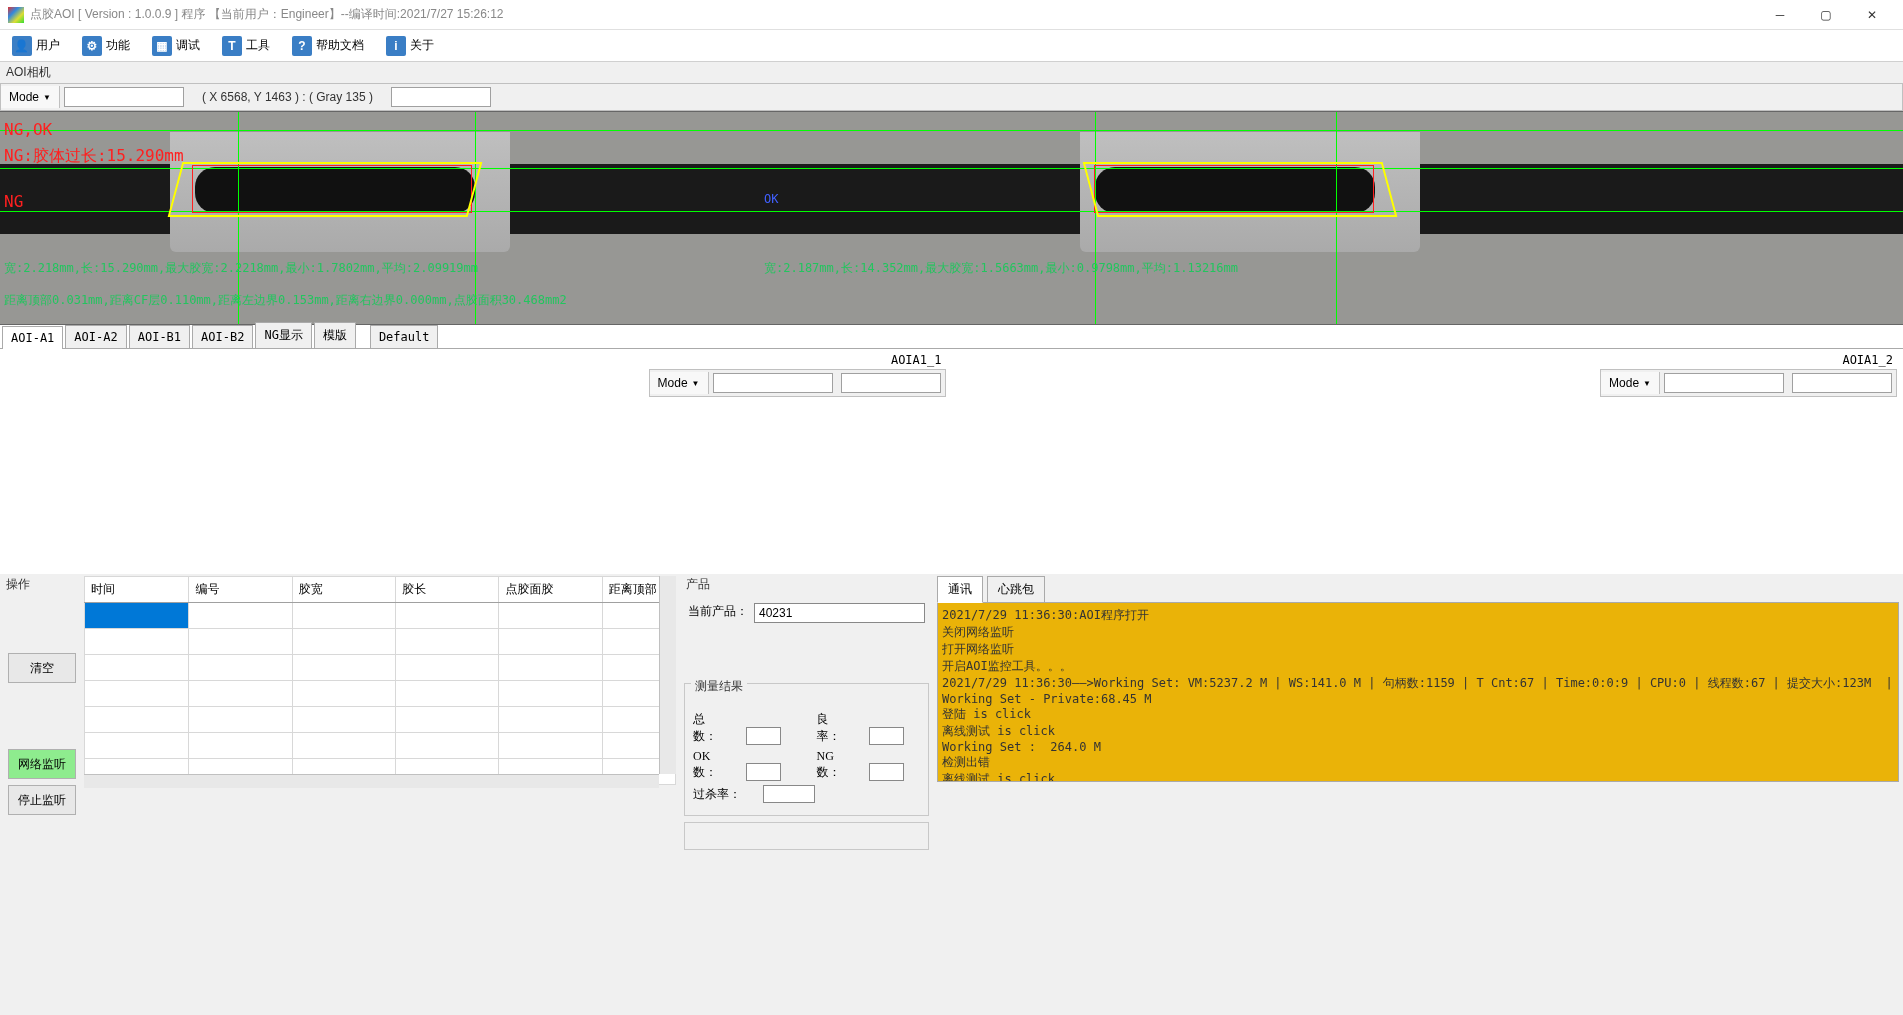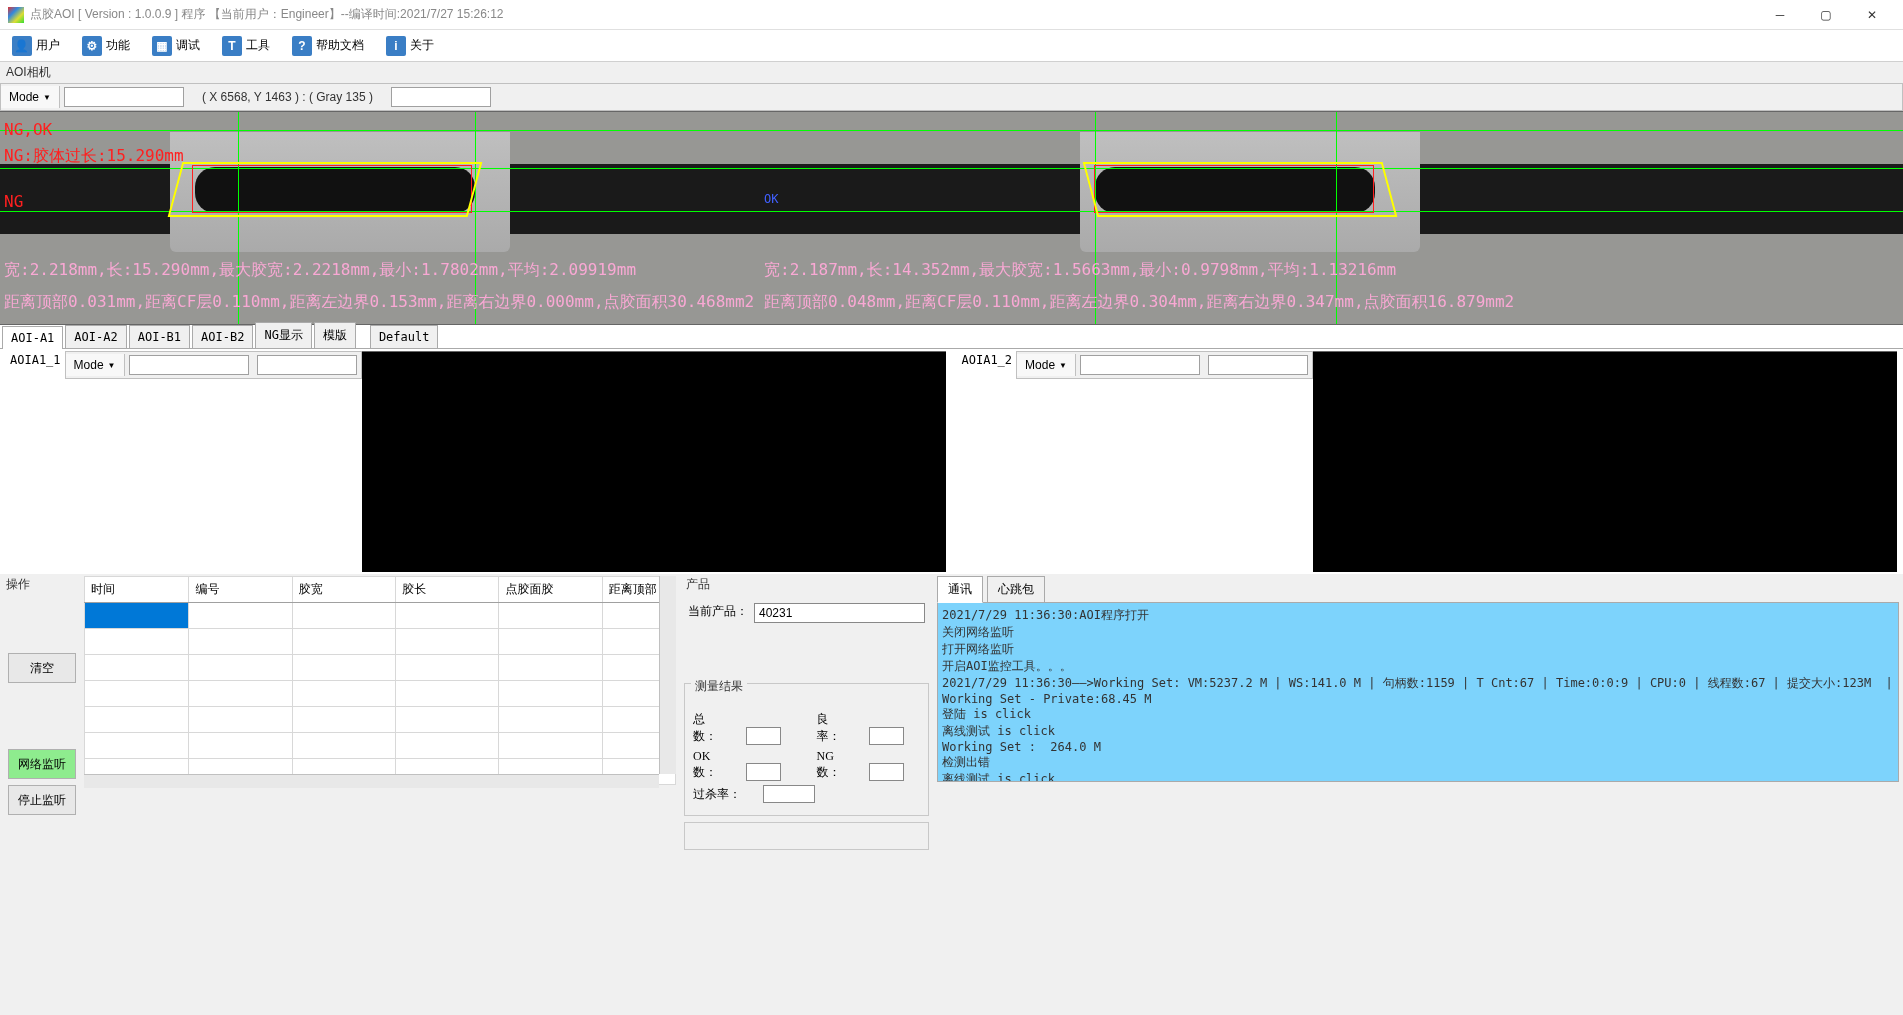--- a/index.html
+++ b/index.html
@@ -35,29 +35,29 @@
 .mi-part.left{ left:170px; width:340px;}
 .mi-part.right{ left:1080px; width:340px;}
 .mi-slot { position:absolute; top:55px; height:46px; background:#111; border-radius:20px;}
 .mi-slot.left{ left:195px; width:280px;}
 .mi-slot.right{ left:1095px; width:280px;}
 .hline-g { position:absolute; left:0; right:0; height:1px; background:#00ff00; }
 .vline-g { position:absolute; top:0; bottom:0; width:1px; background:#00ff00; }
 .box-red { position:absolute; border:1px solid #ff2020; }
 .box-yellow { position:absolute; border:2px solid #ffff00; }
 .text-red { position:absolute; color:#ff2020; font-family: Consolas, monospace; font-size:16px; }
-.text-blue { position:absolute; color:#f9a8d4; font-family: Consolas, monospace; font-size:16px; white-space: nowrap;}
+.text-blue { position:absolute; color:#22c55e; font-family: Consolas, monospace; font-size:12px; white-space: nowrap;}
 .text-blue2 { position:absolute; color:#4060ff; font-family: Consolas, monospace; font-size:12px; white-space: nowrap;}
 
 .tab-strip { height: 24px; background: #fff; display: flex; align-items: flex-end; border-bottom: 1px solid #aaa; padding-left: 2px;}
 .tab { padding: 4px 8px; border: 1px solid #aaa; border-bottom: none; background: #f0f0f0; margin-right: 2px; position: relative; font-family: Consolas, monospace; cursor: pointer;}
 .tab.active { background: #fff; top: 1px; }
 
 .dual-pane { height: 225px; display: flex; background:#fff; }
-.pane { flex: 1; display: flex; flex-direction: row; padding: 2px 6px;}
+.pane { flex: 1; display: flex; flex-direction: column; padding: 2px 6px; align-items: flex-end;}
 .pane-title { font-family: Consolas, monospace; padding: 2px 4px;}
 .pane-black { flex: 1; background: #000; border-top: 1px solid #666;}
 
 .bottom-area { position: absolute; left:0; right:0; top: 572px; bottom:0; display: flex; }
 .panel { border-top: none; padding: 4px; }
 .panel > .grp-label { color:#333; padding: 0 2px 4px 2px;}
 .group-box { border: 1px solid #c8c8c8; padding: 8px; margin-top:4px; background:#f0f0f0;}
 .group-box legend, .group-title { position: relative; top:-14px; left: -2px; background:#f0f0f0; padding: 0 4px; color:#333; display:inline-block; height:10px;}
 
 .ops { width: 80px; }
@@ -80,21 +80,21 @@
 .product .row label { width: 66px;}
 .product .row input { flex:1; height:20px; padding: 0 4px; border:1px solid #888; background:#fff;}
 .measure .row { display:flex; align-items:flex-end; margin: 4px 0; gap: 20px;}
 .measure .row label { width: 50px; text-align:left; font-family: SimSun;}
 .measure .row .vbox { width: 52px; height: 18px; border:1px solid #888; background:#fff; margin-right: 16px;}
 
 .info { flex: 1;}
 .info-tabs { display:flex; }
 .info-tabs .itab { padding: 4px 10px; border:1px solid #aaa; background:#f0f0f0; margin-right:4px; font-family: SimSun; cursor:pointer;}
 .info-tabs .itab.active { background:#fff; border-bottom-color:#fff;}
-.info-text { border:1px solid #aaa; background:#7dd3fc; height: 180px; padding: 4px; font-family: Consolas, SimSun, monospace; white-space: pre-wrap; color:#333; overflow:auto; margin-top:-1px;}
+.info-text { border:1px solid #aaa; background:#eab308; height: 180px; padding: 4px; font-family: Consolas, SimSun, monospace; white-space: pre-wrap; color:#333; overflow:auto; margin-top:-1px;}
 </style>
 </head>
 <body>
 
 <div class="titlebar">
   <div class="app-icon"></div>
   <div class="title-text">点胶AOI [ Version : 1.0.0.9 ]  程序  【当前用户：Engineer】--编译时间:2021/7/27 15:26:12</div>
   <div class="win-btn">─</div>
   <div class="win-btn">▢</div>
   <div class="win-btn">✕</div>
@@ -159,21 +159,20 @@
   <div class="box-yellow" style="left:175px; top:50px; width:300px; height:55px; transform:skewX(-15deg);"></div>
   <div class="box-yellow" style="left:1090px; top:50px; width:300px; height:55px; transform:skewX(15deg);"></div>
 
   <div class="text-red" style="left:4px; top:8px;">NG,OK</div>
   <div class="text-red" style="left:4px; top:34px;">NG:胶体过长:15.290mm</div>
   <div class="text-red" style="left:4px; top:80px;">NG</div>
   <div class="text-blue2" style="left:764px; top:80px;">OK</div>
   <div class="text-blue" style="left:4px; top:148px;">宽:2.218mm,长:15.290mm,最大胶宽:2.2218mm,最小:1.7802mm,平均:2.09919mm</div>
   <div class="text-blue" style="left:4px; top:180px;">距离顶部0.031mm,距离CF层0.110mm,距离左边界0.153mm,距离右边界0.000mm,点胶面积30.468mm2</div>
   <div class="text-blue" style="left:764px; top:148px;">宽:2.187mm,长:14.352mm,最大胶宽:1.5663mm,最小:0.9798mm,平均:1.13216mm</div>
-  <div class="text-blue" style="left:764px; top:180px;">距离顶部0.048mm,距离CF层0.110mm,距离左边界0.304mm,距离右边界0.347mm,点胶面积16.879mm2</div>
 </div>
 
 <div class="tab-strip">
   <div class="tab active">AOI-A1</div>
   <div class="tab">AOI-A2</div>
   <div class="tab">AOI-B1</div>
   <div class="tab">AOI-B2</div>
   <div class="tab">NG显示</div>
   <div class="tab">模版</div>
   <div class="tab" style="margin-left:12px">Default</div>

